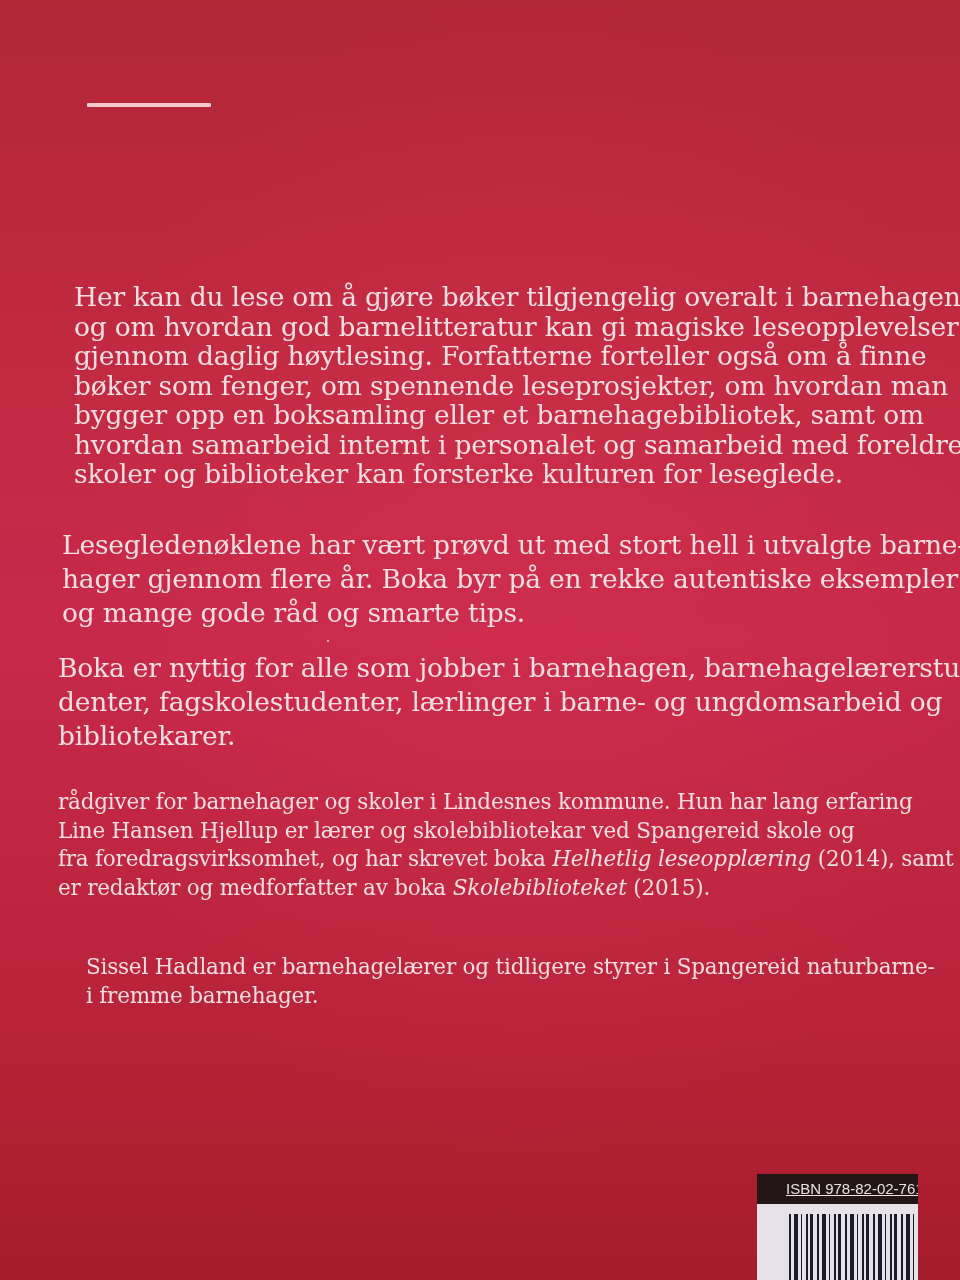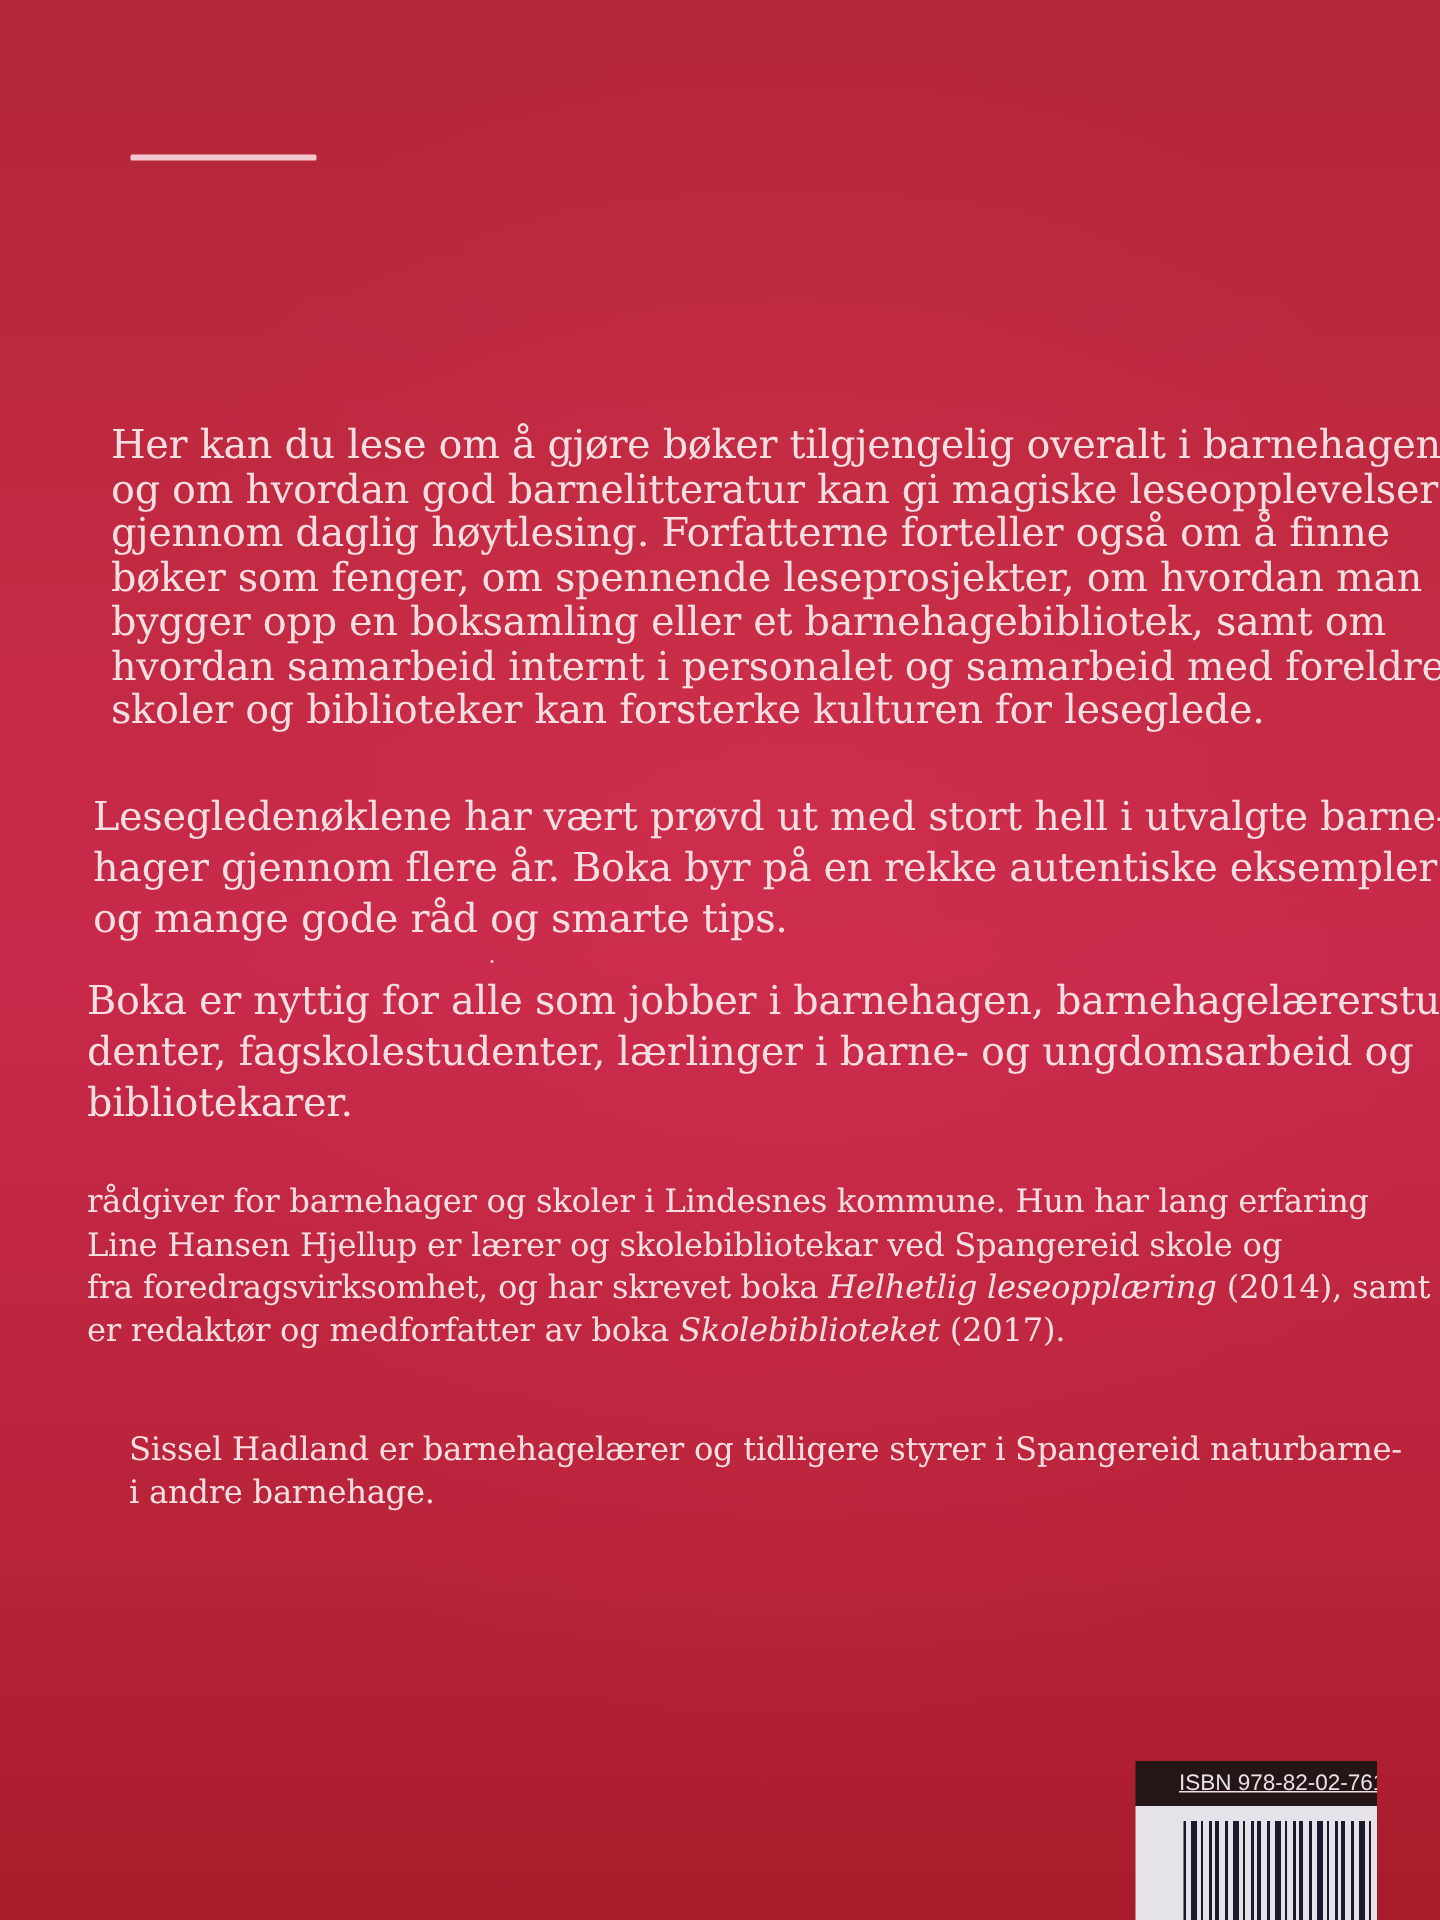--- a/index.html
+++ b/index.html
@@ -126,26 +126,26 @@
   <p class="para p4">
     <span class="line">Boka er nyttig for alle som jobber i barnehagen, barnehagelærerstu-</span>
     <span class="line">denter, fagskolestudenter, lærlinger i barne- og ungdomsarbeid og</span>
     <span class="line">bibliotekarer.</span>
   </p>
 
   <p class="para p5">
     <span class="line">rådgiver for barnehager og skoler i Lindesnes kommune. Hun har lang erfaring</span>
     <span class="line">Line Hansen Hjellup er lærer og skolebibliotekar ved Spangereid skole og</span>
     <span class="line"><span>fra foredragsvirksomhet, og har skrevet boka </span><em>Helhetlig leseopplæring</em><span> (2014), samt</span></span>
-    <span class="line"><span>er redaktør og medforfatter av boka </span><em>Skolebiblioteket</em><span> (2017).</span></span>
+    <span class="line"><span>er redaktør og medforfatter av boka </span><em>Skolebiblioteket</em><span> (2015).</span></span>
   </p>
 
   <p class="para p6">
     <span class="line">Sissel Hadland er barnehagelærer og tidligere styrer i Spangereid naturbarne-</span>
-    <span class="line">i andre barnehage.</span>
+    <span class="line">i fremme barnehager.</span>
   </p>
 
   <div class="isbn-block">
     <div class="isbn-label">ISBN 978-82-02-76171</div>
     <div class="barcode-area">
       <div class="barcode"></div>
     </div>
   </div>
 
 </div>

